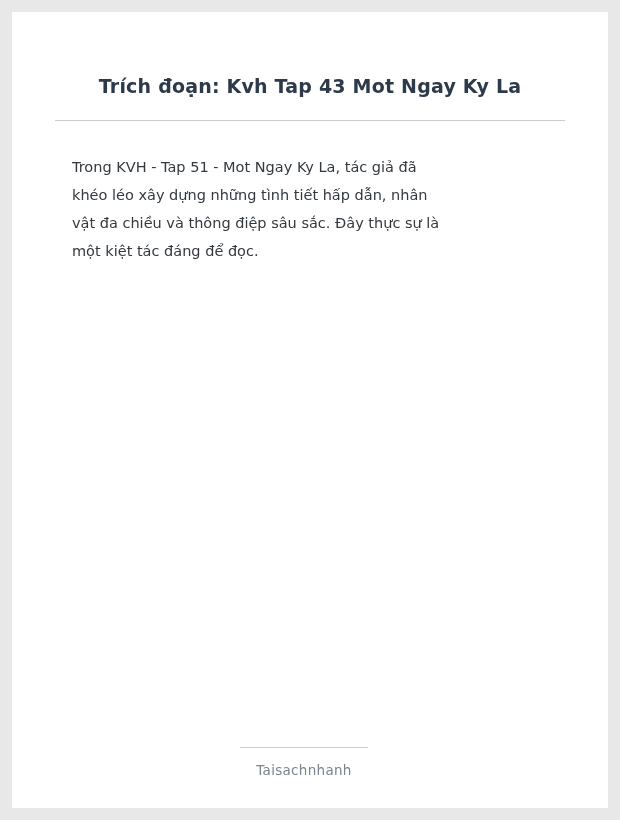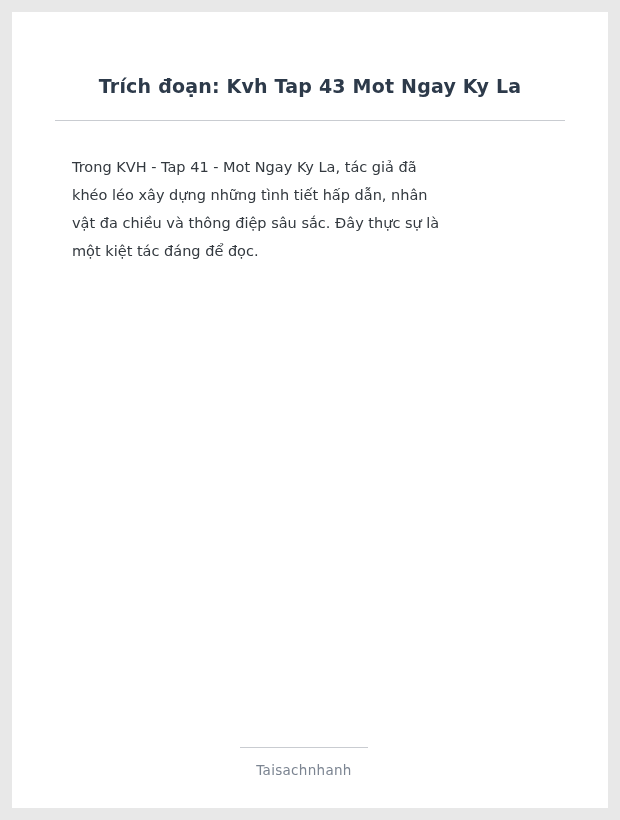--- a/index.html
+++ b/index.html
@@ -68,21 +68,21 @@
 </style>
 </head>
 <body>
 
 <div class="page">
 
   <h1 class="doc-title">Trích đoạn: Kvh Tap 43 Mot Ngay Ky La</h1>
 
   <div class="title-rule"></div>
 
-  <p class="excerpt">Trong KVH - Tap 41 - Mot Ngay Ky La, tác giả đã
+  <p class="excerpt">Trong KVH - Tap 51 - Mot Ngay Ky La, tác giả đã
 khéo léo xây dựng những tình tiết hấp dẫn, nhân
 vật đa chiều và thông điệp sâu sắc. Đây thực sự là
 một kiệt tác đáng để đọc.</p>
 
   <div class="footer">
     <div class="footer-rule"></div>
     <div class="footer-label">Taisachnhanh</div>
   </div>
 
 </div>

